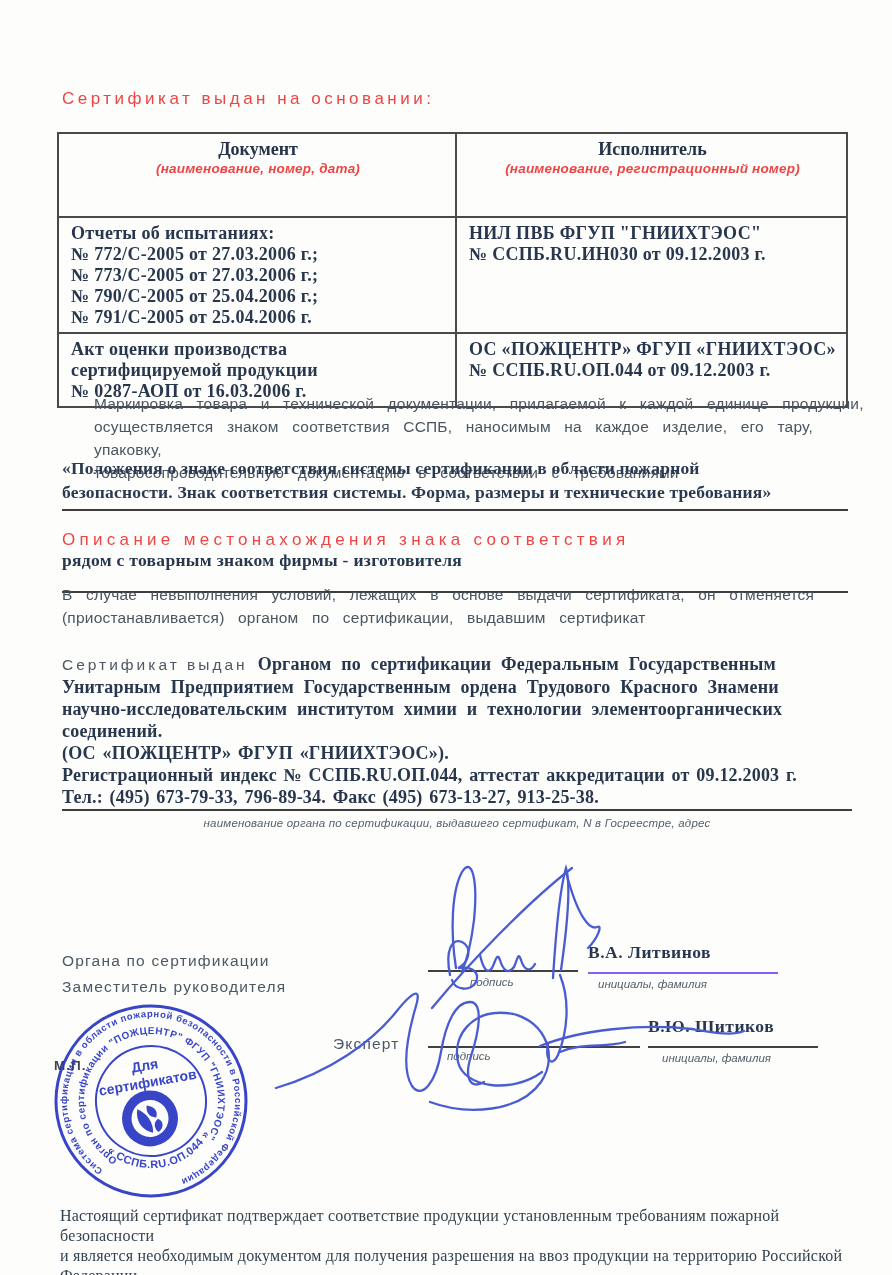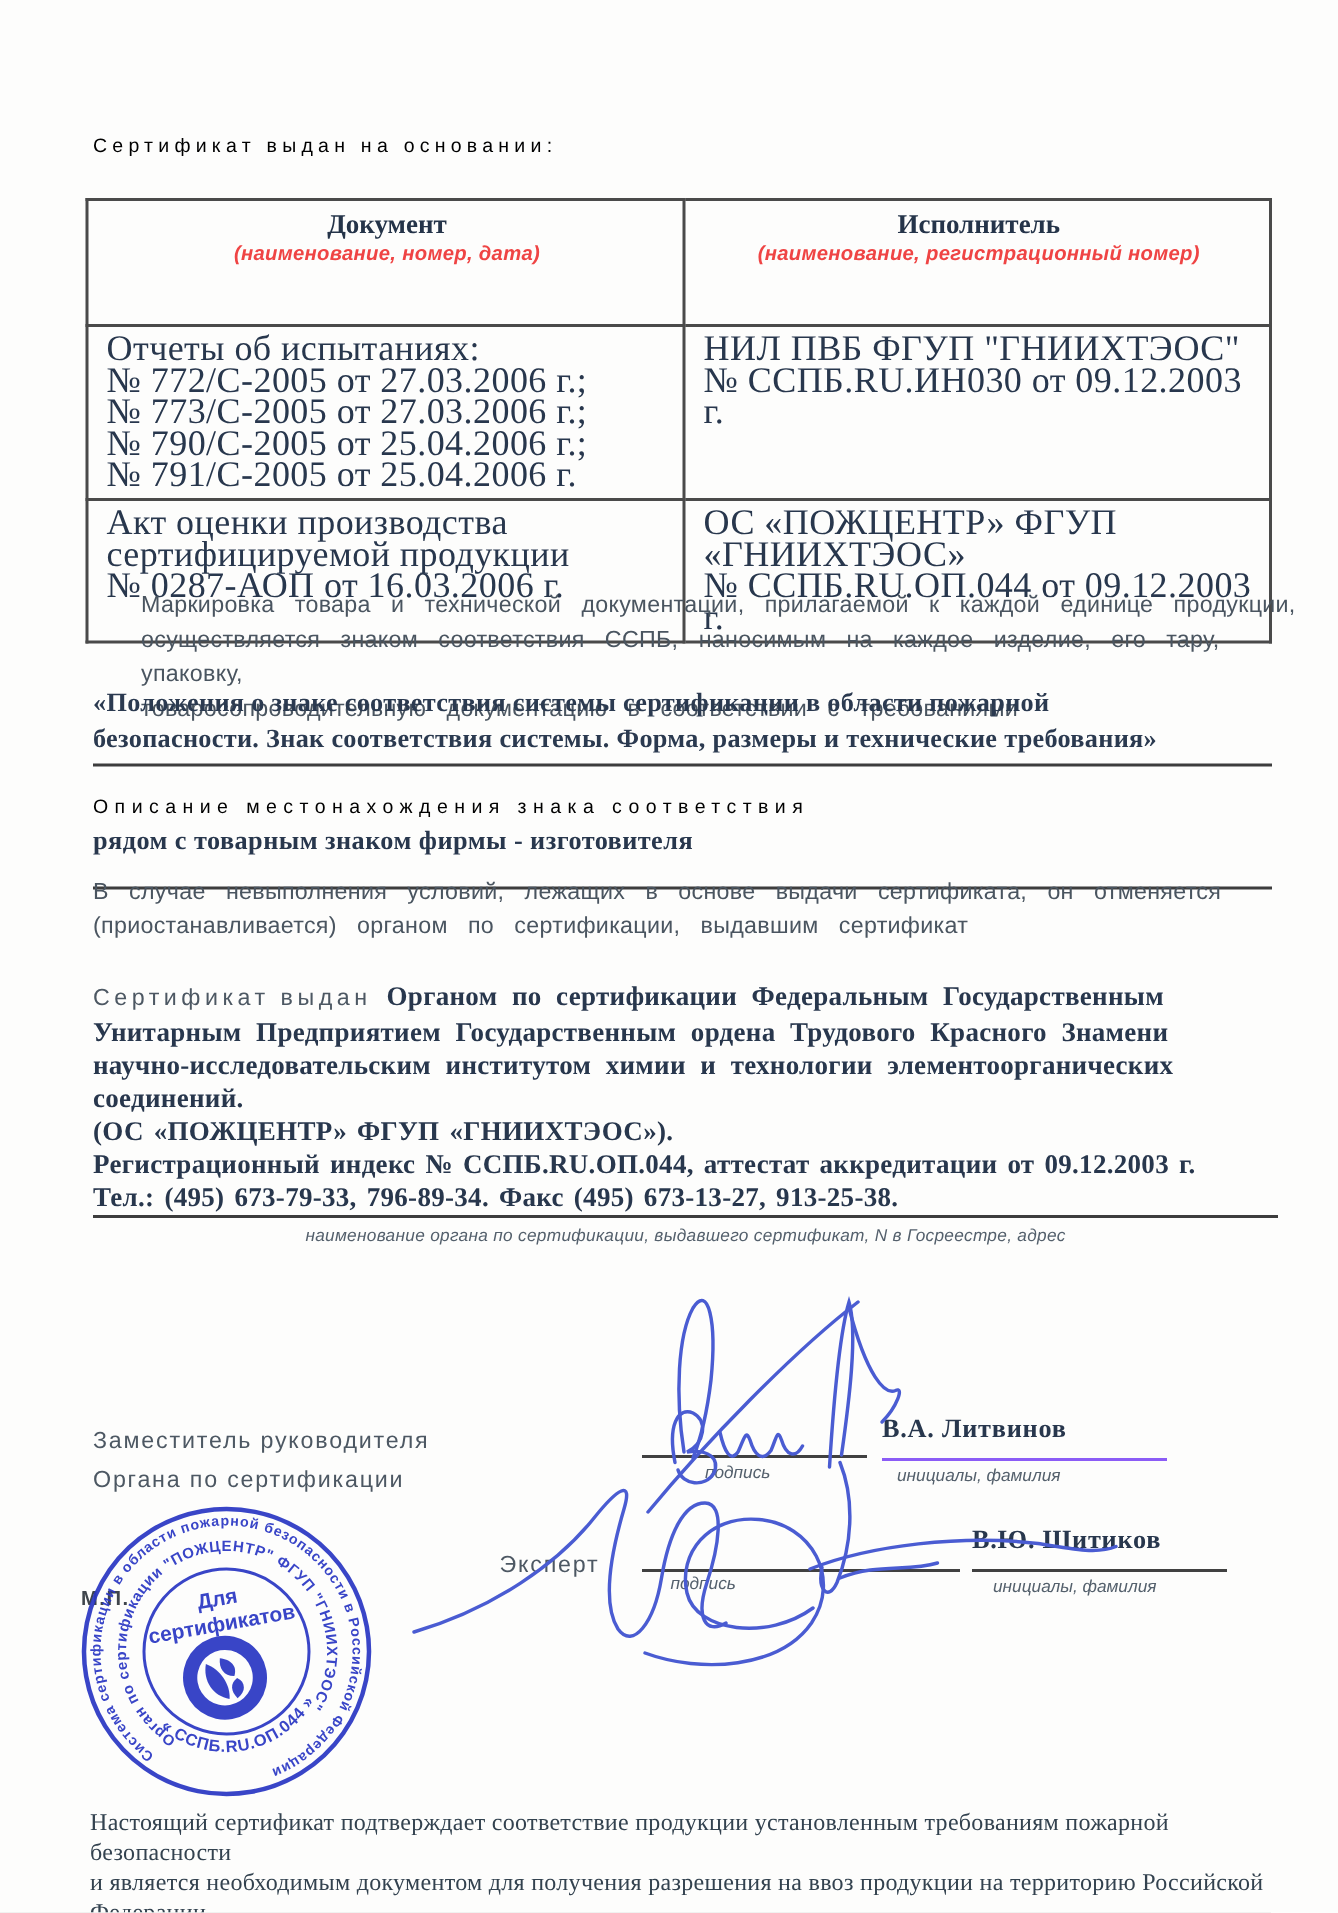--- a/index.html
+++ b/index.html
@@ -4,31 +4,31 @@
 <style>
   html,body{margin:0;padding:0;background:#e8e8e8;}
   .page{
     position:relative;width:892px;height:1275px;margin:0 auto;
     background:#fdfdfc;overflow:hidden;
     font-family:"Liberation Sans",sans-serif;
   }
   .abs{position:absolute;}
   .pre{white-space:pre-line;}
   
-  .form-sans{color:#000000;font-size:13px;letter-spacing:3.5px;}
+  .form-sans{color:#ef4444;font-size:17px;letter-spacing:3.5px;}
   .body-sans{color:#4a5560;font-size:15.5px;line-height:23px;word-spacing:9px;letter-spacing:.2px;}
   
   .typed{font-family:"Liberation Serif",serif;font-weight:bold;color:#28374d;}
   .ruled{border-bottom:2px solid #3d3d3d;}
   
   table.doc{border-collapse:collapse;table-layout:fixed;}
   table.doc th,table.doc td{border:2px solid #4a4a4a;vertical-align:top;padding:5px 10px 4px 12px;}
   .th-title{font-family:"Liberation Serif",serif;font-weight:bold;color:#253449;font-size:18px;text-align:center;}
   .th-sub{font-style:italic;color:#ef4444;font-size:13.5px;text-align:center;letter-spacing:.2px;margin-top:1px;}
-  .cell{font-family:"Liberation Serif",serif;font-weight:normal;color:#28374d;font-size:24px;line-height:21px;letter-spacing:.3px;}
+  .cell{font-family:"Liberation Serif",serif;font-weight:bold;color:#28374d;font-size:18px;line-height:21px;letter-spacing:.3px;}
   .quote{font-family:"Liberation Serif",serif;font-weight:bold;color:#2b3a50;font-size:17.5px;line-height:24px;letter-spacing:.2px;}
   .issued{font-size:18px;line-height:22px;color:#28374d;}
   .issued .lead{font-family:"Liberation Sans",sans-serif;font-weight:normal;color:#4d5863;font-size:15.5px;letter-spacing:3px;}
   .issued .typed{word-spacing:5px;letter-spacing:.2px;}
   .caption{font-style:italic;color:#54606c;font-size:11.5px;letter-spacing:.2px;}
   .sig-caption{position:absolute;font-style:italic;color:#54606c;font-size:11.5px;}
   .name{font-family:"Liberation Serif",serif;font-weight:bold;color:#28374d;font-size:17.5px;letter-spacing:.5px;}
   .role{color:#4d5863;font-size:15.5px;letter-spacing:1.2px;line-height:26px;}
   .mp{color:#3f454c;font-size:13.5px;letter-spacing:1px;font-weight:bold;}
   .footer-text{font-family:"Liberation Serif",serif;color:#33424f;font-size:16px;line-height:20px;letter-spacing:.2px;}
@@ -96,22 +96,22 @@
 Унитарным Предприятием Государственным ордена Трудового Красного Знамени
 научно-исследовательским институтом химии и технологии элементоорганических
 соединений.</span></div>
     <div class="typed" style="word-spacing:2px;">(ОС «ПОЖЦЕНТР» ФГУП «ГНИИХТЭОС»).</div>
     <div class="typed" style="word-spacing:2px;">Регистрационный индекс № ССПБ.RU.ОП.044, аттестат аккредитации от 09.12.2003 г.</div>
     <div class="typed ruled" style="word-spacing:2px;padding-bottom:1px;">Тел.: (495) 673-79-33, 796-89-34. Факс (495) 673-13-27, 913-25-38.</div>
     <div class="caption" style="text-align:center;margin-top:1px;">наименование органа по сертификации, выдавшего сертификат, N в Госреестре, адрес</div>
   </div>
 
   <div class="abs role" style="left:62px;top:948px;">
+    <div>Органа по сертификации</div>
     <div>Заместитель руководителя</div>
-    <div>Органа по сертификации</div>
   </div>
 
   <div class="abs" style="left:428px;top:938px;width:150px;height:32px;border-bottom:2px solid #414141;"></div>
   <div class="sig-caption" style="left:470px;top:976px;">подпись</div>
 
   <div class="abs name" style="left:588px;top:942px;width:190px;height:30px;border-bottom:2px solid #8b5cf6;">В.А. Литвинов</div>
   <div class="sig-caption" style="left:598px;top:978px;">инициалы, фамилия</div>
 
   <div class="abs role" style="left:333px;top:1031px;">Эксперт</div>
 

